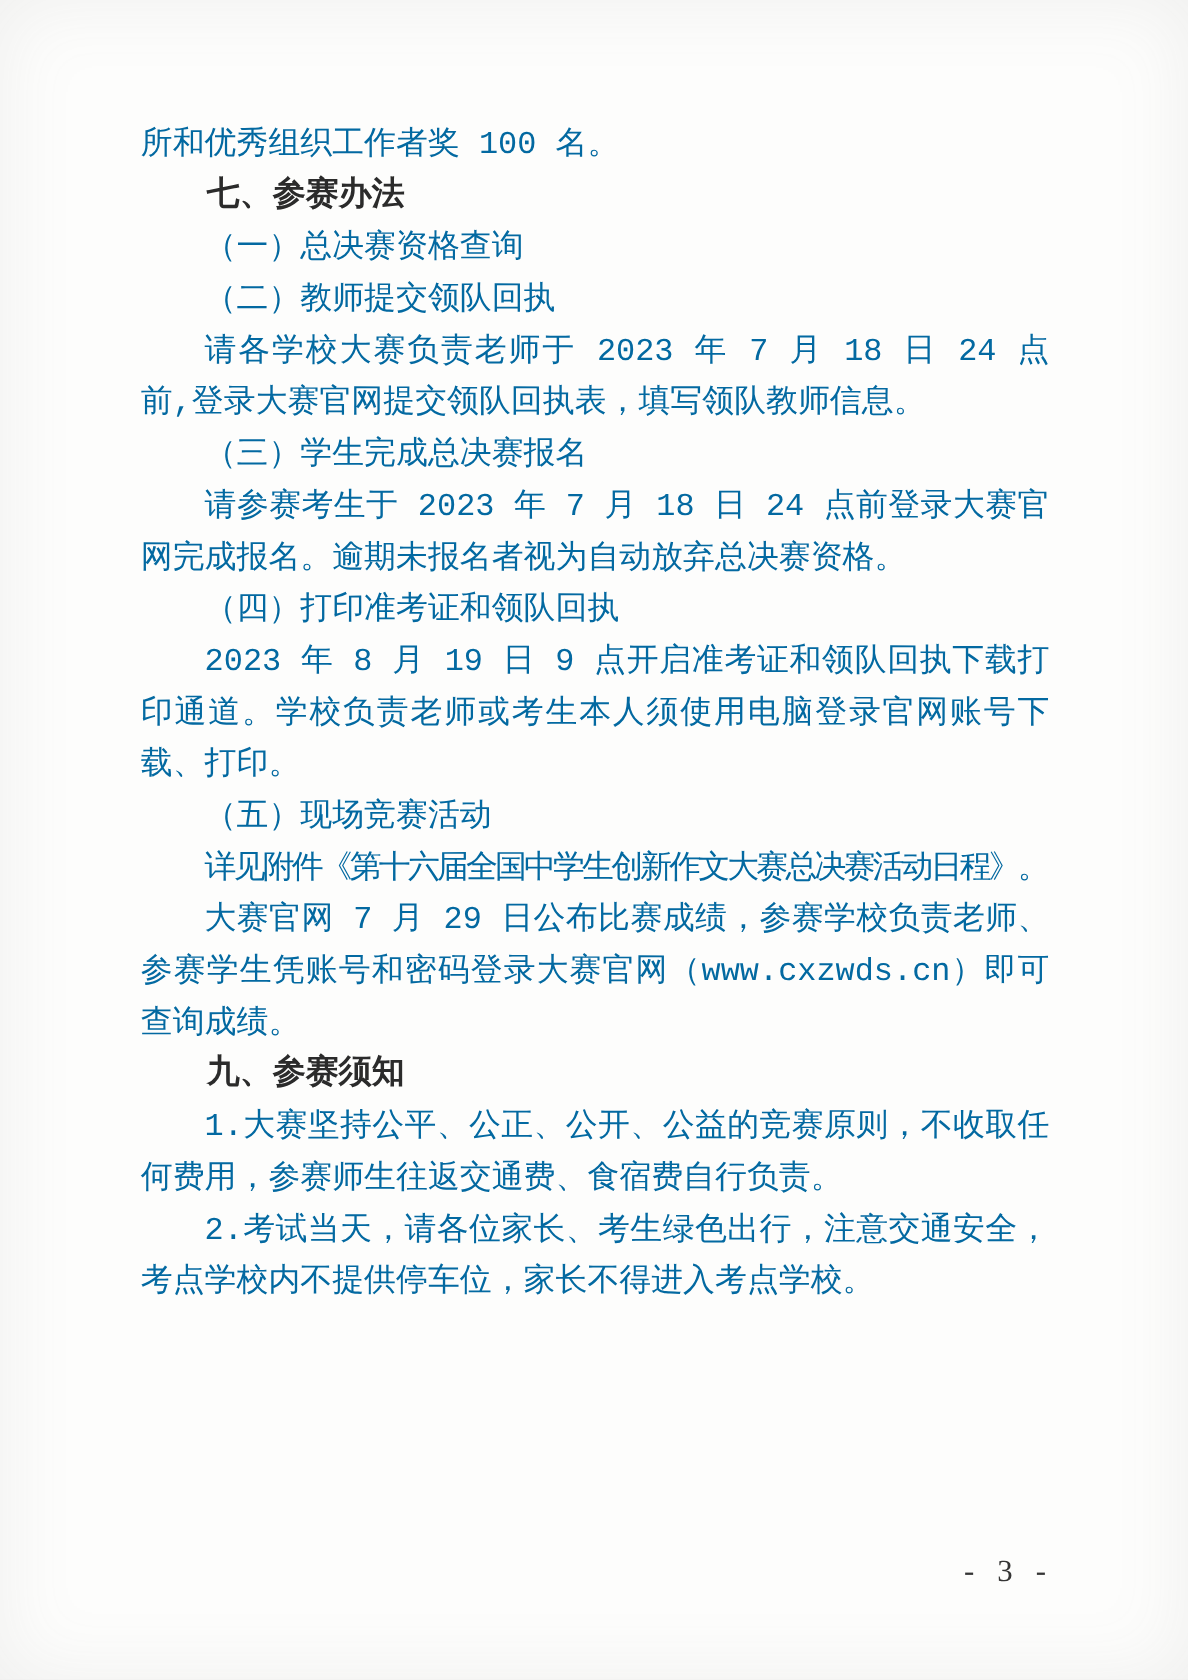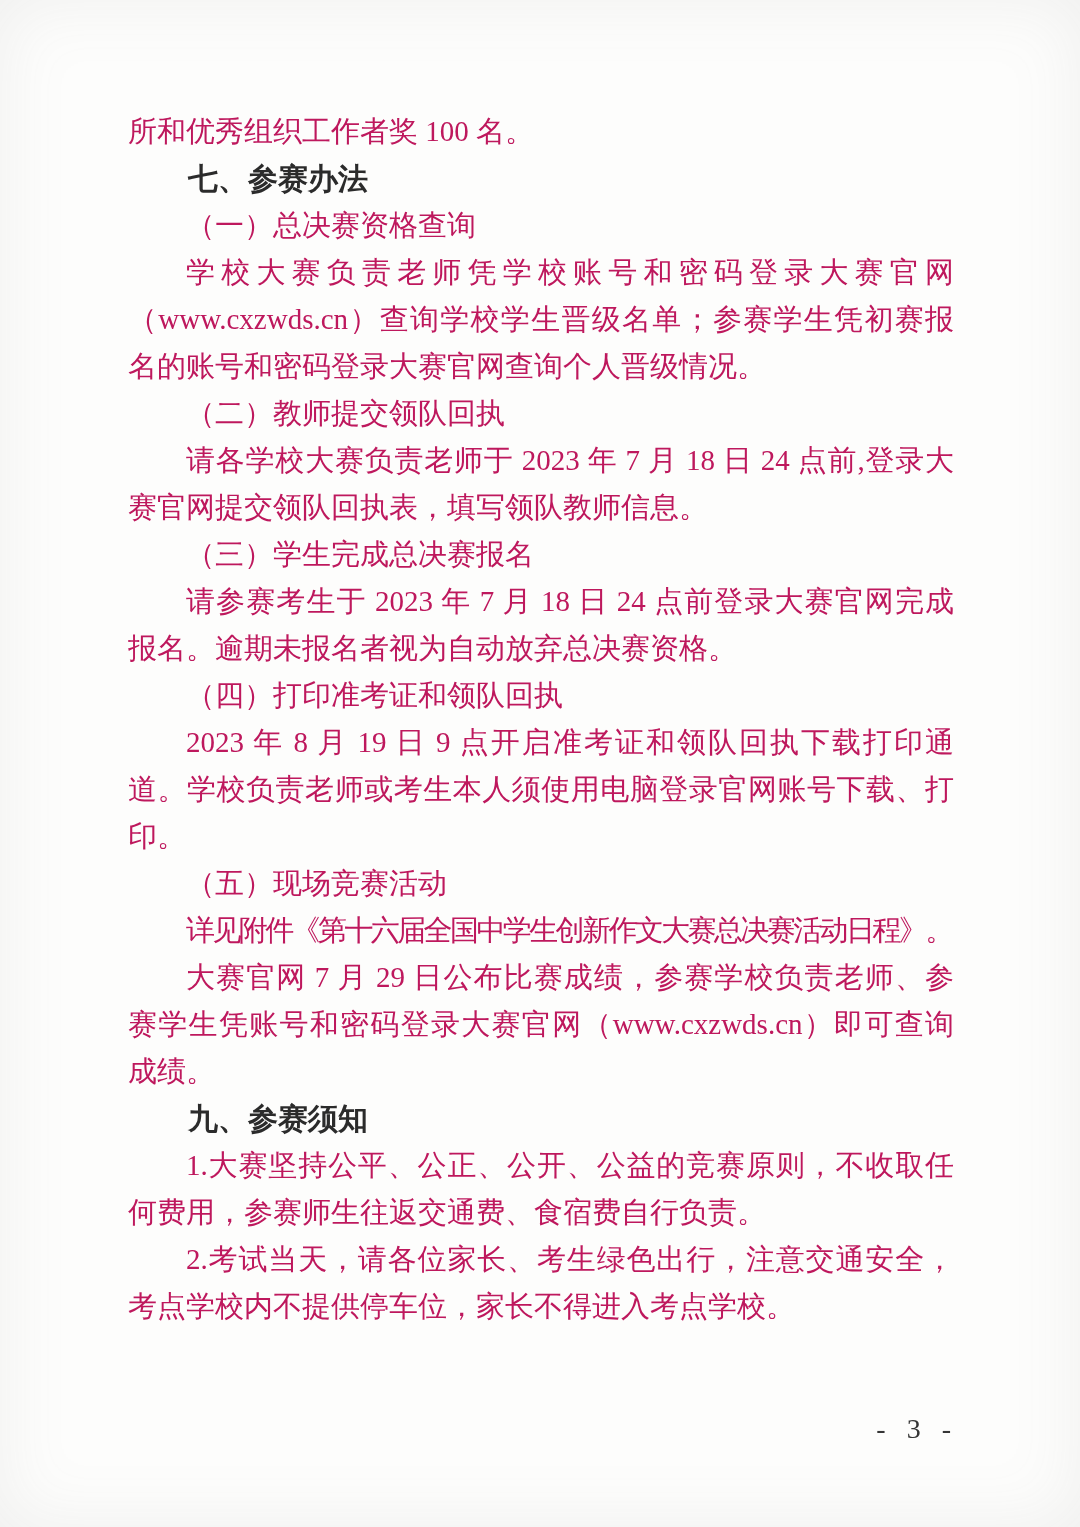--- a/index.html
+++ b/index.html
@@ -17,32 +17,32 @@
     overflow: hidden;
   }
   .content {
     position: absolute;
     left: 128px;
     top: 108px;
     width: 826px;
   }
   .content p {
     margin: 0;
-    font-family: Liberation Serif, serif;
+    font-family: Liberation Mono, monospace;
     font-size: 29px;
     line-height: 47px;
-    color: #be185d;
+    color: #0369a1;
     text-align: justify;
     text-indent: 2em;
   }
   .content p.cont {
     text-indent: 0;
   }
   .content p.head {
-    font-family: Liberation Sans, sans-serif;
+    font-family: Liberation Mono, monospace;
     font-weight: 700;
     font-size: 30px;
     color: #2b2b2b;
     text-align: left;
   }
   .content p.squeeze {
     letter-spacing: -2.6px;
   }
   .pagenum {
     position: absolute;
@@ -57,21 +57,20 @@
   }
 </style>
 </head>
 <body>
 
 <div class="page">
   <div class="content">
     <p class="cont">所和优秀组织工作者奖 100 名。</p>
     <p class="head">七、参赛办法</p>
     <p>（一）总决赛资格查询</p>
-    <p>学校大赛负责老师凭学校账号和密码登录大赛官网（www.cxzwds.cn）查询学校学生晋级名单；参赛学生凭初赛报名的账号和密码登录大赛官网查询个人晋级情况。</p>
     <p>（二）教师提交领队回执</p>
     <p>请各学校大赛负责老师于 2023 年 7 月 18 日 24 点前,登录大赛官网提交领队回执表，填写领队教师信息。</p>
     <p>（三）学生完成总决赛报名</p>
     <p>请参赛考生于 2023 年 7 月 18 日 24 点前登录大赛官网完成报名。逾期未报名者视为自动放弃总决赛资格。</p>
     <p>（四）打印准考证和领队回执</p>
     <p>2023 年 8 月 19 日 9 点开启准考证和领队回执下载打印通道。学校负责老师或考生本人须使用电脑登录官网账号下载、打印。</p>
     <p>（五）现场竞赛活动</p>
     <p class="squeeze">详见附件《第十六届全国中学生创新作文大赛总决赛活动日程》。</p>
     <p>大赛官网 7 月 29 日公布比赛成绩，参赛学校负责老师、参赛学生凭账号和密码登录大赛官网（www.cxzwds.cn）即可查询成绩。</p>
     <p class="head">九、参赛须知</p>

